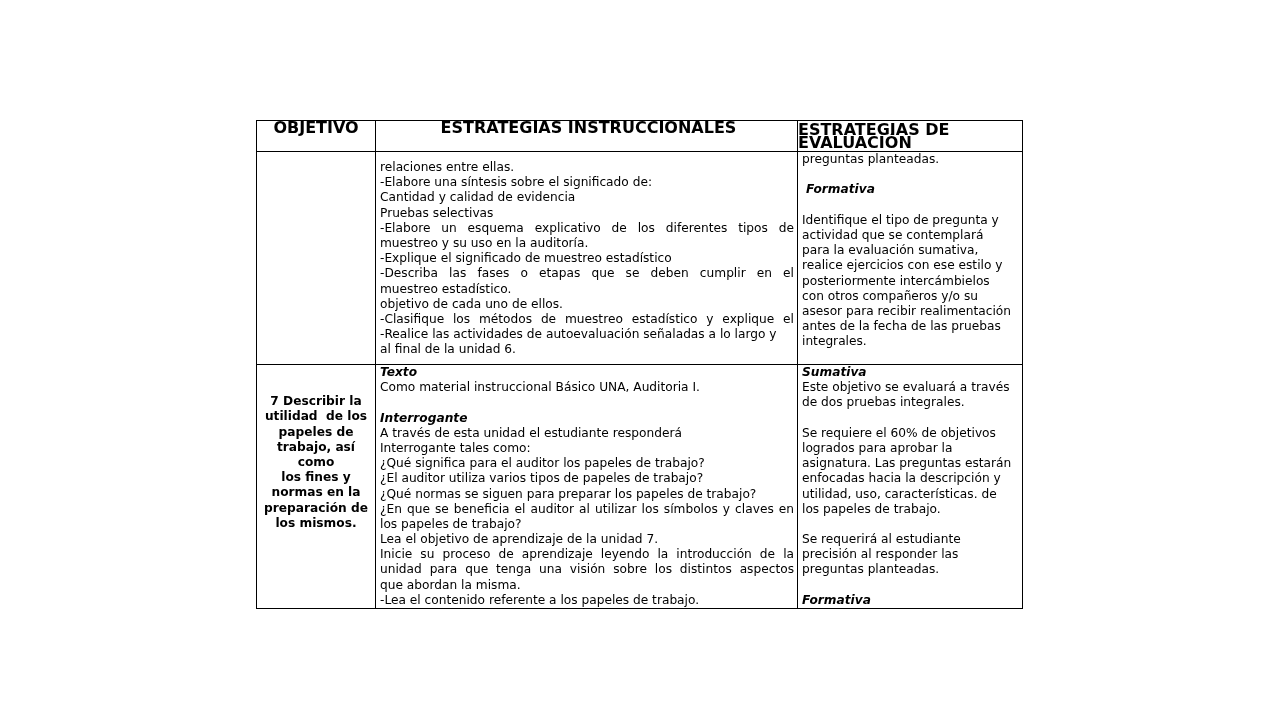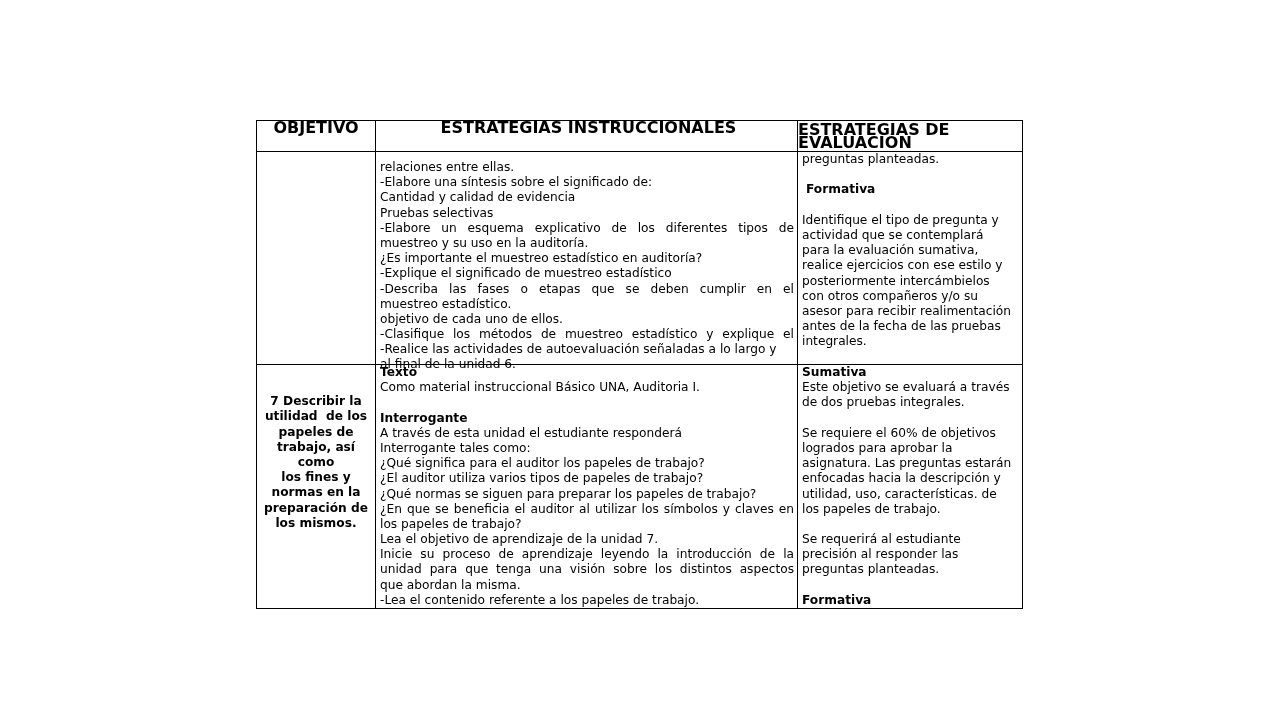--- a/index.html
+++ b/index.html
@@ -4,21 +4,21 @@
 <style>
   html, body { margin:0; padding:0; background:#ffffff; }
   body { width:1280px; height:720px; position:relative; overflow:hidden; font-family:"DejaVu Sans", sans-serif; color:#000; }
   .tbl { position:absolute; left:256px; top:120px; width:767px; height:489px; border:1px solid #000; box-sizing:border-box; }
   .vline { position:absolute; top:0; bottom:0; width:1px; background:#000; }
   .hline { position:absolute; left:0; right:0; height:1px; background:#000; }
   .cell { position:absolute; box-sizing:border-box; overflow:hidden; font-size:12.2px; line-height:15.2px; }
   .hdr { display:flex; align-items:flex-start; justify-content:center; text-align:center; font-weight:bold; font-size:16px; line-height:13.5px; }
   .ln { white-space:nowrap; height:15.2px; }
   .just { text-align:justify; text-align-last:justify; white-space:normal; }
-  .b { font-weight:bold; }
+  .b { font-weight:bold;font-style:italic; }
   .blank { height:15.2px; }
   .obj { display:flex; align-items:center; justify-content:center; text-align:center; font-size:12.2px; line-height:15.2px; }
 </style>
 </head>
 <body>
 
 <div class="tbl">
 
   <div class="vline" style="left:118px;"></div>
   <div class="vline" style="left:540px;"></div>
@@ -37,21 +37,20 @@
   </div>
 
   <div class="cell" style="left:0; top:31px; width:118px; height:212px;"></div>
   <div class="cell" style="left:123px; top:31px; width:414px; height:212px;margin-top:8px;">
     <div class="ln">relaciones entre ellas.</div>
     <div class="ln">-Elabore una síntesis sobre el significado de:</div>
     <div class="ln">Cantidad y calidad de evidencia</div>
     <div class="ln">Pruebas selectivas</div>
     <div class="ln just">-Elabore un esquema explicativo de los diferentes tipos de</div>
     <div class="ln">muestreo y su uso en la auditoría.</div>
-    <div class="ln">¿Es importante el muestreo estadístico en auditoría?</div>
     <div class="ln">-Explique el significado de muestreo estadístico</div>
     <div class="ln just">-Describa las fases o etapas que se deben cumplir en el</div>
     <div class="ln">muestreo estadístico.</div>
     <div class="ln">objetivo de cada uno de ellos.</div>
     <div class="ln just">-Clasifique los métodos de muestreo estadístico y explique el</div>
     <div class="ln">-Realice las actividades de autoevaluación señaladas a lo largo y</div>
     <div class="ln">al final de la unidad 6.</div>
   </div>
   <div class="cell" style="left:545px; top:31px; width:220px; height:212px;">
     <div class="ln">preguntas planteadas.</div>

